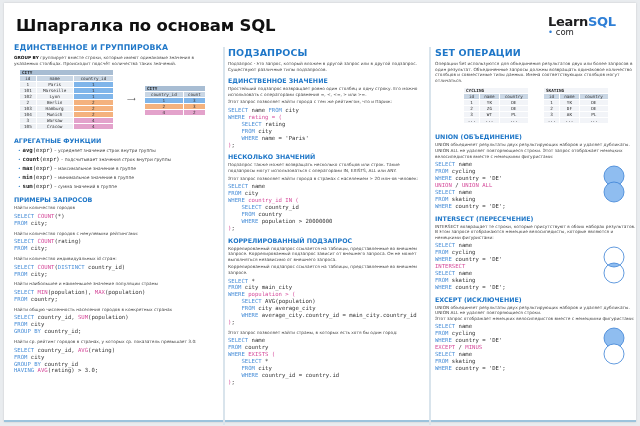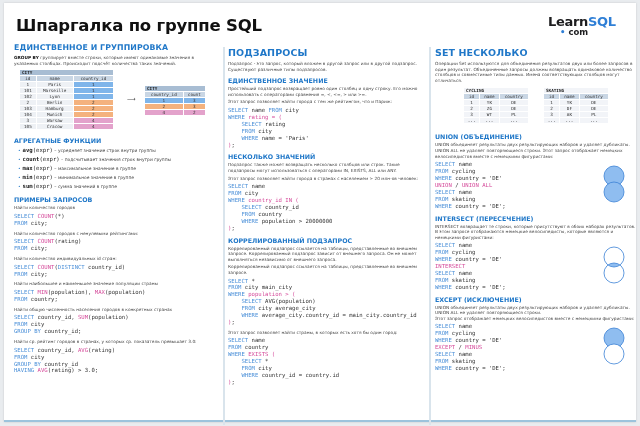--- a/index.html
+++ b/index.html
@@ -11,21 +11,21 @@
     box-shadow: 0 0 2px rgba(0,0,0,0.15);
   }
   .title {
     position: absolute; left: 12px; top: 13px;
     font-family: "DejaVu Sans", sans-serif; font-weight: bold; font-size: 16.5px; color: #111;
     letter-spacing: -0.2px;
   }
   .logo { position: absolute; left: 544px; top: 11px; width: 90px; }
   .logo-main { font-family: "DejaVu Sans", sans-serif; font-weight: bold; font-size: 13px; color: #1d1d1f; letter-spacing: -0.3px; }
   .logo-main .sql { color: #2f7fd6; }
-  .logo-sub { font-size: 8.5px; color: #1d1d1f; margin-left: 12px; margin-top: -2px; font-weight: bold; }
+  .logo-sub { font-size: 8.5px; color: #1d1d1f; margin-left: 0; margin-top: -2px; font-weight: normal; }
   .logo-sub .dot { color: #2f7fd6; }
 
   .col { position: absolute; top: 40px; }
   .col1 { left: 10px; width: 198px; }
   .col2 { left: 219px; width: 202px; border-left: 2px solid #d9e4ec; padding-left: 3px; height: 378px; top: 44px; }
   .col3 { left: 425px; width: 207px; border-left: 2px solid #d9e4ec; padding-left: 4px; height: 378px; top: 44px; }
 
   h2 { font-size: 7.8px; font-weight: bold; color: #1f77c8; margin: 0 0 3px 0; letter-spacing: 0.1px; }
   h2.big { font-size: 9.5px; }
   h3 { font-size: 6.3px; font-weight: bold; color: #1f77c8; margin: 5px 0 2px 0; }
@@ -60,21 +60,21 @@
   .set-tables .s1 { position: absolute; left: 0; top: 0; width: 66px; }
   .set-tables .s2 { position: absolute; left: 80px; top: 0; width: 66px; }
   .set-tables .tbl td { background: #f2f4f8; }
   .venn { position: absolute; right: 10px; width: 24px; height: 40px; }
   .sec-code { position: relative; }
 </style>
 </head>
 <body>
 
 <div class="page">
-  <div class="title">Шпаргалка по группе SQL</div>
+  <div class="title">Шпаргалка по основам SQL</div>
   <div class="logo">
     <div class="logo-main"><span>Learn</span><span class="sql">SQL</span></div>
     <div class="logo-sub"><span class="dot">•</span> <span>com</span></div>
   </div>
 
   <div class="col col1">
     <h2>ЕДИНСТВЕННОЕ И ГРУППИРОВКА</h2>
     <p class="txt"><b>GROUP BY</b><span> группирует вместе строки, которые имеют одинаковые значения в указанных столбцах. Происходит подсчёт количества таких значений.</span></p>
 
     <div class="grp-area">
@@ -230,21 +230,21 @@
 <div class="code"><span class="kw">SELECT</span> name
 <span class="kw">FROM</span> country
 <span class="kw">WHERE</span> <span class="fn">EXISTS (</span>
     <span class="kw">SELECT</span> *
     <span class="kw">FROM</span> city
     <span class="kw">WHERE</span> country_id = country.id
 <span class="fn">)</span>;</div>
   </div>
 
   <div class="col col3">
-    <h2 class="big">SET НЕСКОЛЬКО</h2>
+    <h2 class="big">SET ОПЕРАЦИИ</h2>
     <p class="txt">Операции Set используются для объединения результатов двух или более запросов в один результат. Объединенные запросы должны возвращать одинаковое количество столбцов и совместимые типы данных. Имена соответствующих столбцов могут отличаться.</p>
     <div class="set-tables" style="margin-left:28px;">
       <table class="tbl s1" id="cycTbl">
           <tbody>
             <tr>
               <td class="cap" colspan="3">CYCLING</td>
             </tr>
             <tr>
               <th>id</th>
               <th>name</th>

